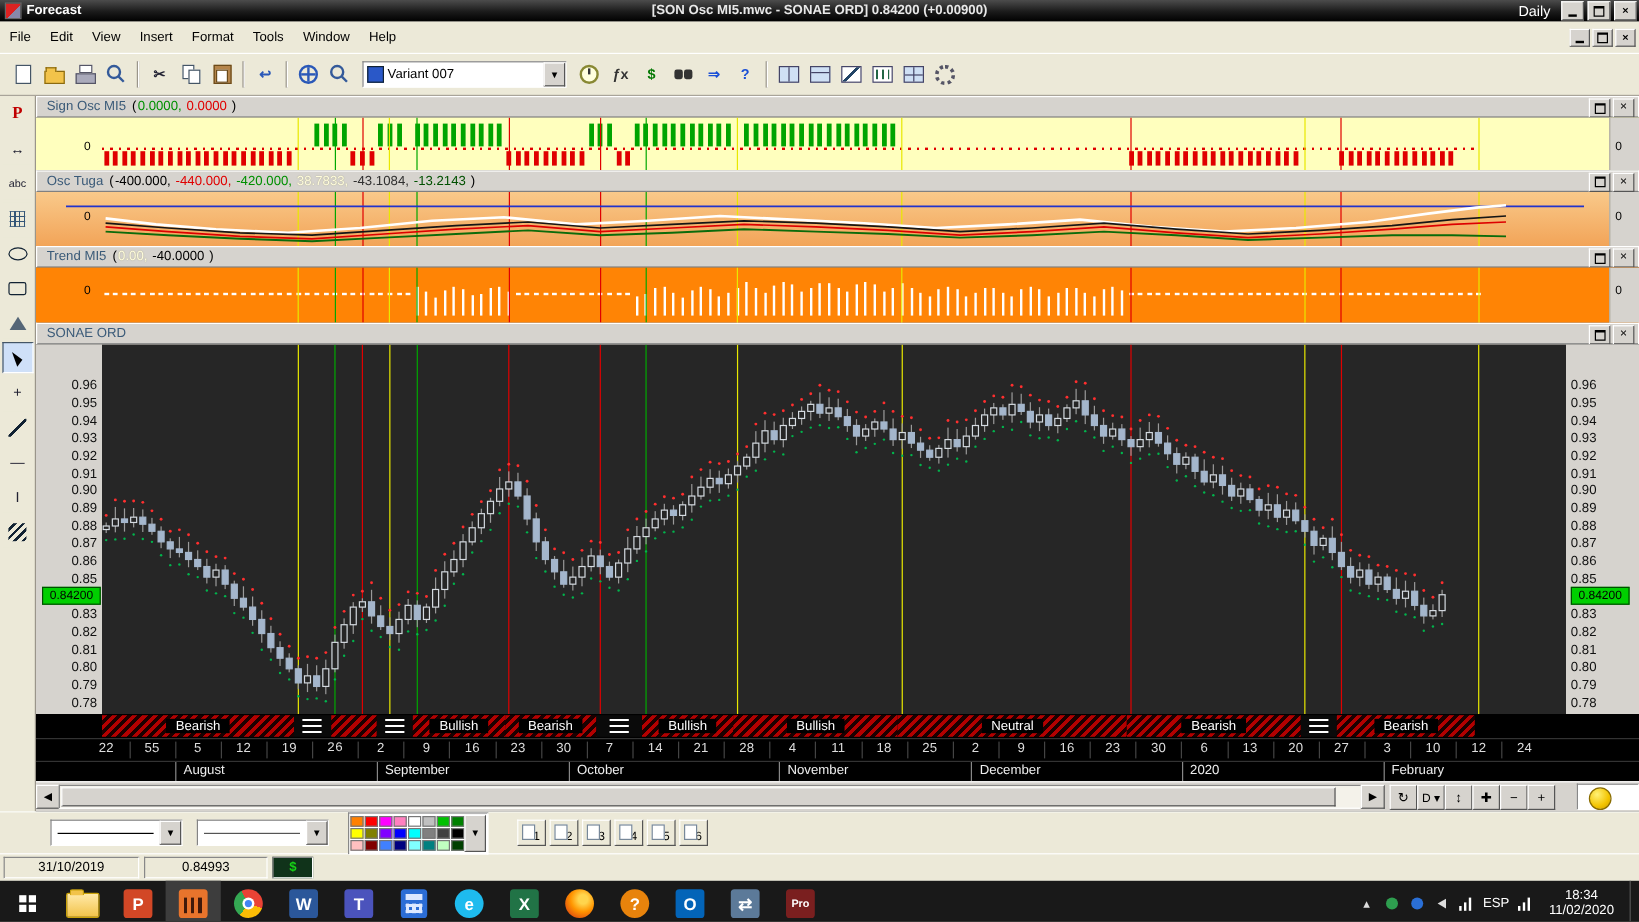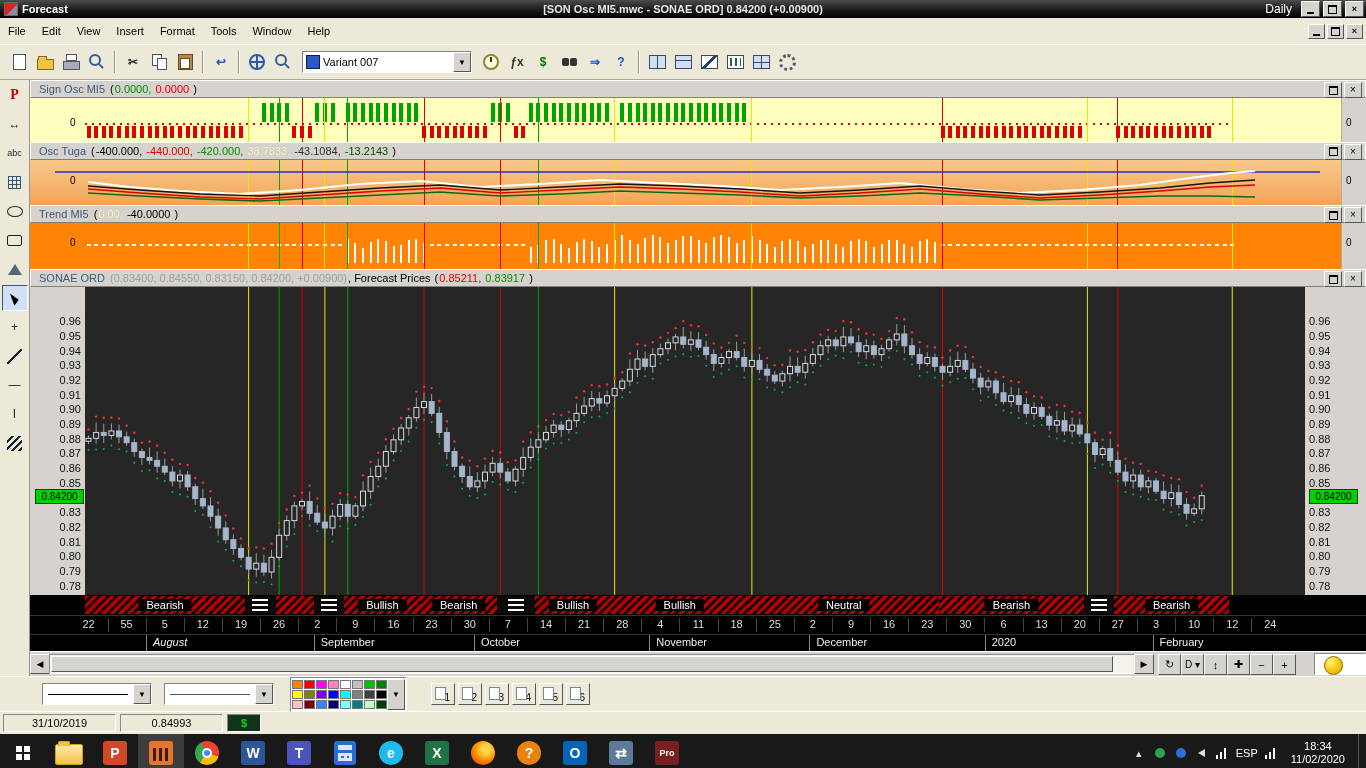--- a/index.html
+++ b/index.html
@@ -712,21 +712,20 @@
           <div class="vline" style="left: 912px; background: rgb(224, 0, 0);"></div>
           <div class="vline" style="left: 1056.88px; background: rgb(232, 232, 0);"></div>
           <div class="vline" style="left: 1087.38px; background: rgb(224, 0, 0);"></div>
           <div class="vline" style="left: 1201.75px; background: rgb(232, 232, 0);"></div>
           <div class="side-strip"></div>
           <span class="zero zr">0</span>
         </div>
 
       <div class="phdr" id="h4">
         <span class="ttl">SONAE ORD</span>
-        <span class="vals" id="v4"><span class="pv vgray">(0.83400, 0.84550, 0.83150, 0.84200, +0.00900)</span><span class="pv vk">, Forecast Prices </span><span class="pv vk">(</span><span class="pv vred">0.85211, </span><span class="pv vgreen">0.83917 </span><span class="pv vk">)</span></span>
       <span class="pbtns">
             <span class="pbtn">
               <span class="g-rest"></span>
             </span>
             <span class="pbtn">×</span>
           </span>
         </div>
       <div class="pcontent" id="c4">
         <div id="plot4"><svg width="1220" height="310">
               <rect x="163.125" y="0" width="1" height="310" fill="#e8e800"></rect>
@@ -1409,21 +1408,21 @@
           <div class="tick-label" style="left: 58.5px;">22</div>
           <div class="tick-sep" style="left: 77.5625px;"></div>
           <div class="tick-label" style="left: 96.625px;">55</div>
           <div class="tick-sep" style="left: 115.688px;"></div>
           <div class="tick-label" style="left: 134.75px;">5</div>
           <div class="tick-sep" style="left: 153.812px;"></div>
           <div class="tick-label" style="left: 172.875px;">12</div>
           <div class="tick-sep" style="left: 191.938px;"></div>
           <div class="tick-label" style="left: 211px;">19</div>
           <div class="tick-sep" style="left: 230.062px;"></div>
-          <div class="tick-label" style="left: 249.125px;">26</div>
+          <div class="tick-label" style="left: 249.125px; font-family: Liberation Mono, monospace;">26</div>
           <div class="tick-sep" style="left: 268.188px;"></div>
           <div class="tick-label" style="left: 287.25px;">2</div>
           <div class="tick-sep" style="left: 306.312px;"></div>
           <div class="tick-label" style="left: 325.375px;">9</div>
           <div class="tick-sep" style="left: 344.438px;"></div>
           <div class="tick-label" style="left: 363.5px;">16</div>
           <div class="tick-sep" style="left: 382.562px;"></div>
           <div class="tick-label" style="left: 401.625px;">23</div>
           <div class="tick-sep" style="left: 420.688px;"></div>
           <div class="tick-label" style="left: 439.75px;">30</div>
@@ -1465,21 +1464,21 @@
           <div class="tick-label" style="left: 1126px;">3</div>
           <div class="tick-sep" style="left: 1145.06px;"></div>
           <div class="tick-label" style="left: 1164.12px;">10</div>
           <div class="tick-sep" style="left: 1183.19px;"></div>
           <div class="tick-label" style="left: 1202.25px;">12</div>
           <div class="tick-sep" style="left: 1221.31px;"></div>
           <div class="tick-label" style="left: 1240.38px;">24</div>
         </div>
       <div class="monthrow" id="monthrow">
           <div class="month-sep" style="left: 116px;"></div>
-          <div class="month-label" style="left: 123px; font-style: italic;">August</div>
+          <div class="month-label" style="left: 123px;">August</div>
           <div class="month-sep" style="left: 283.75px;"></div>
           <div class="month-label" style="left: 290.75px;">September</div>
           <div class="month-sep" style="left: 443.875px;"></div>
           <div class="month-label" style="left: 450.875px;">October</div>
           <div class="month-sep" style="left: 619.25px;"></div>
           <div class="month-label" style="left: 626.25px;">November</div>
           <div class="month-sep" style="left: 779.375px;"></div>
           <div class="month-label" style="left: 786.375px;">December</div>
           <div class="month-sep" style="left: 954.75px;"></div>
           <div class="month-label" style="left: 961.75px;">2020</div>

